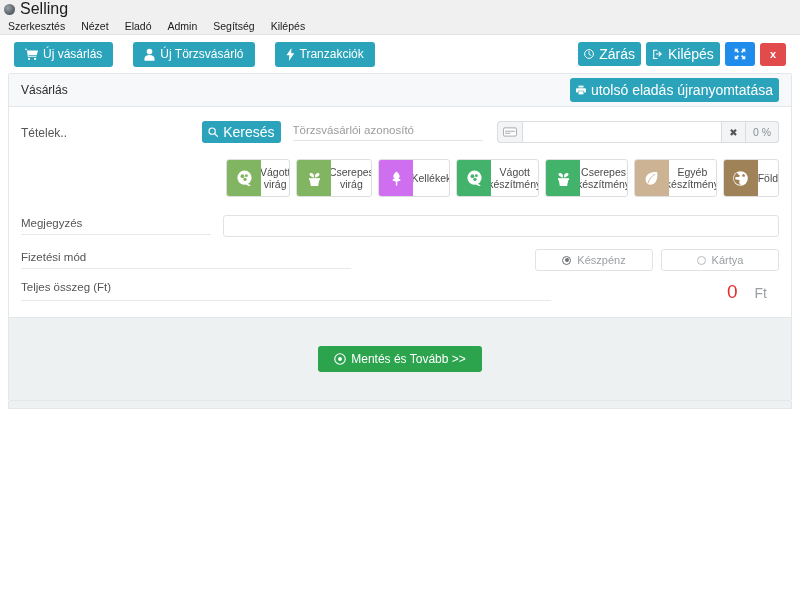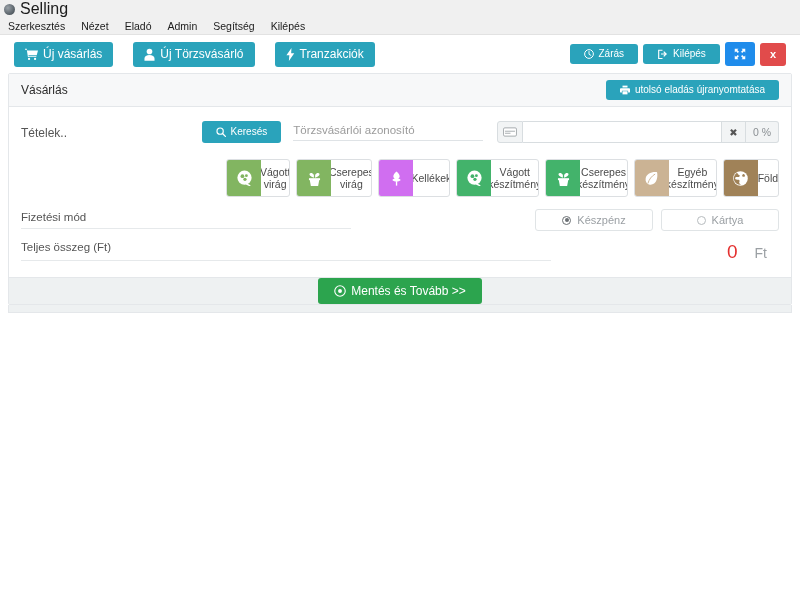--- a/index.html
+++ b/index.html
@@ -82,21 +82,21 @@
     font-size: 12px;
     padding: 6px 11px;
     display: inline-flex;
     align-items: center;
     gap: 5px;
     cursor: pointer;
     line-height: 1;
     white-space: nowrap;
   }
   .btn-teal { background: #2aa3bb; }
-  .btn-teal-sm { background: #2aa3bb; font-size: 10px; padding: 5px 14px; }
+  .btn-teal-sm { background: #2aa3bb; font-size: 14px; padding: 5px 6px; }
   .btn-blue { background: #1f8ceb; font-size: 11px; padding: 6px 9px; }
   .btn-red  { background: #e14b4b; font-size: 11px; padding: 6px 10px; font-weight: bold;}
   .btn-green{ background: #2ca44e; font-size: 12px; padding: 7px 16px; }
   .btn .ic { display: inline-flex; align-items: center; }
 
   
   .card {
     margin: 0 8px;
     border: 1px solid #e4e7ea;
     background: #fff;
@@ -110,21 +110,21 @@
     align-items: center;
     padding: 0 12px;
     box-sizing: border-box;
   }
   .card-title { font-size: 12px; color: #2b2b2b; font-weight: normal; }
   .card-header .right { margin-left: auto; }
   .card-body { padding: 14px 12px 6px 12px; background: #fff; }
   .card-footer {
     background: #eef1f2;
     border-top: 1px solid #e4e7ea;
-    padding: 0 0;
+    padding: 28px 0;
     text-align: center;
   }
   .card-shell-bottom {
     height: 7px;
     background: #eef1f2;
     border-top: 1px solid #e4e7ea;
   }
 
   
   .row-top {
@@ -551,20 +551,24 @@
               <path fill="#a08258" d="M16.2 6.4c1.2 1 2 2.2 1.1 3.1-.9.9-2.6.3-3.1-.8-.5-1.1.9-2.6 2-2.3z"></path>
             </svg>
         </div>
         <div class="cat-text">
           <span>Föld</span>
         </div>
       </div>
 
     </div>
 
+    <div class="frow" style="margin-top:18px;">
+      <div class="frow-label">Megjegyzés</div>
+      <input class="note-input" type="text" style="">
+    </div>
 
     <div class="frow">
       <div class="frow-label wide">Fizetési mód</div>
       <div class="pay-opts">
         <div class="pay-opt">
           <span class="radio on"></span>
           <span>Készpénz</span>
         </div>
         <div class="pay-opt">
           <span class="radio"></span>

